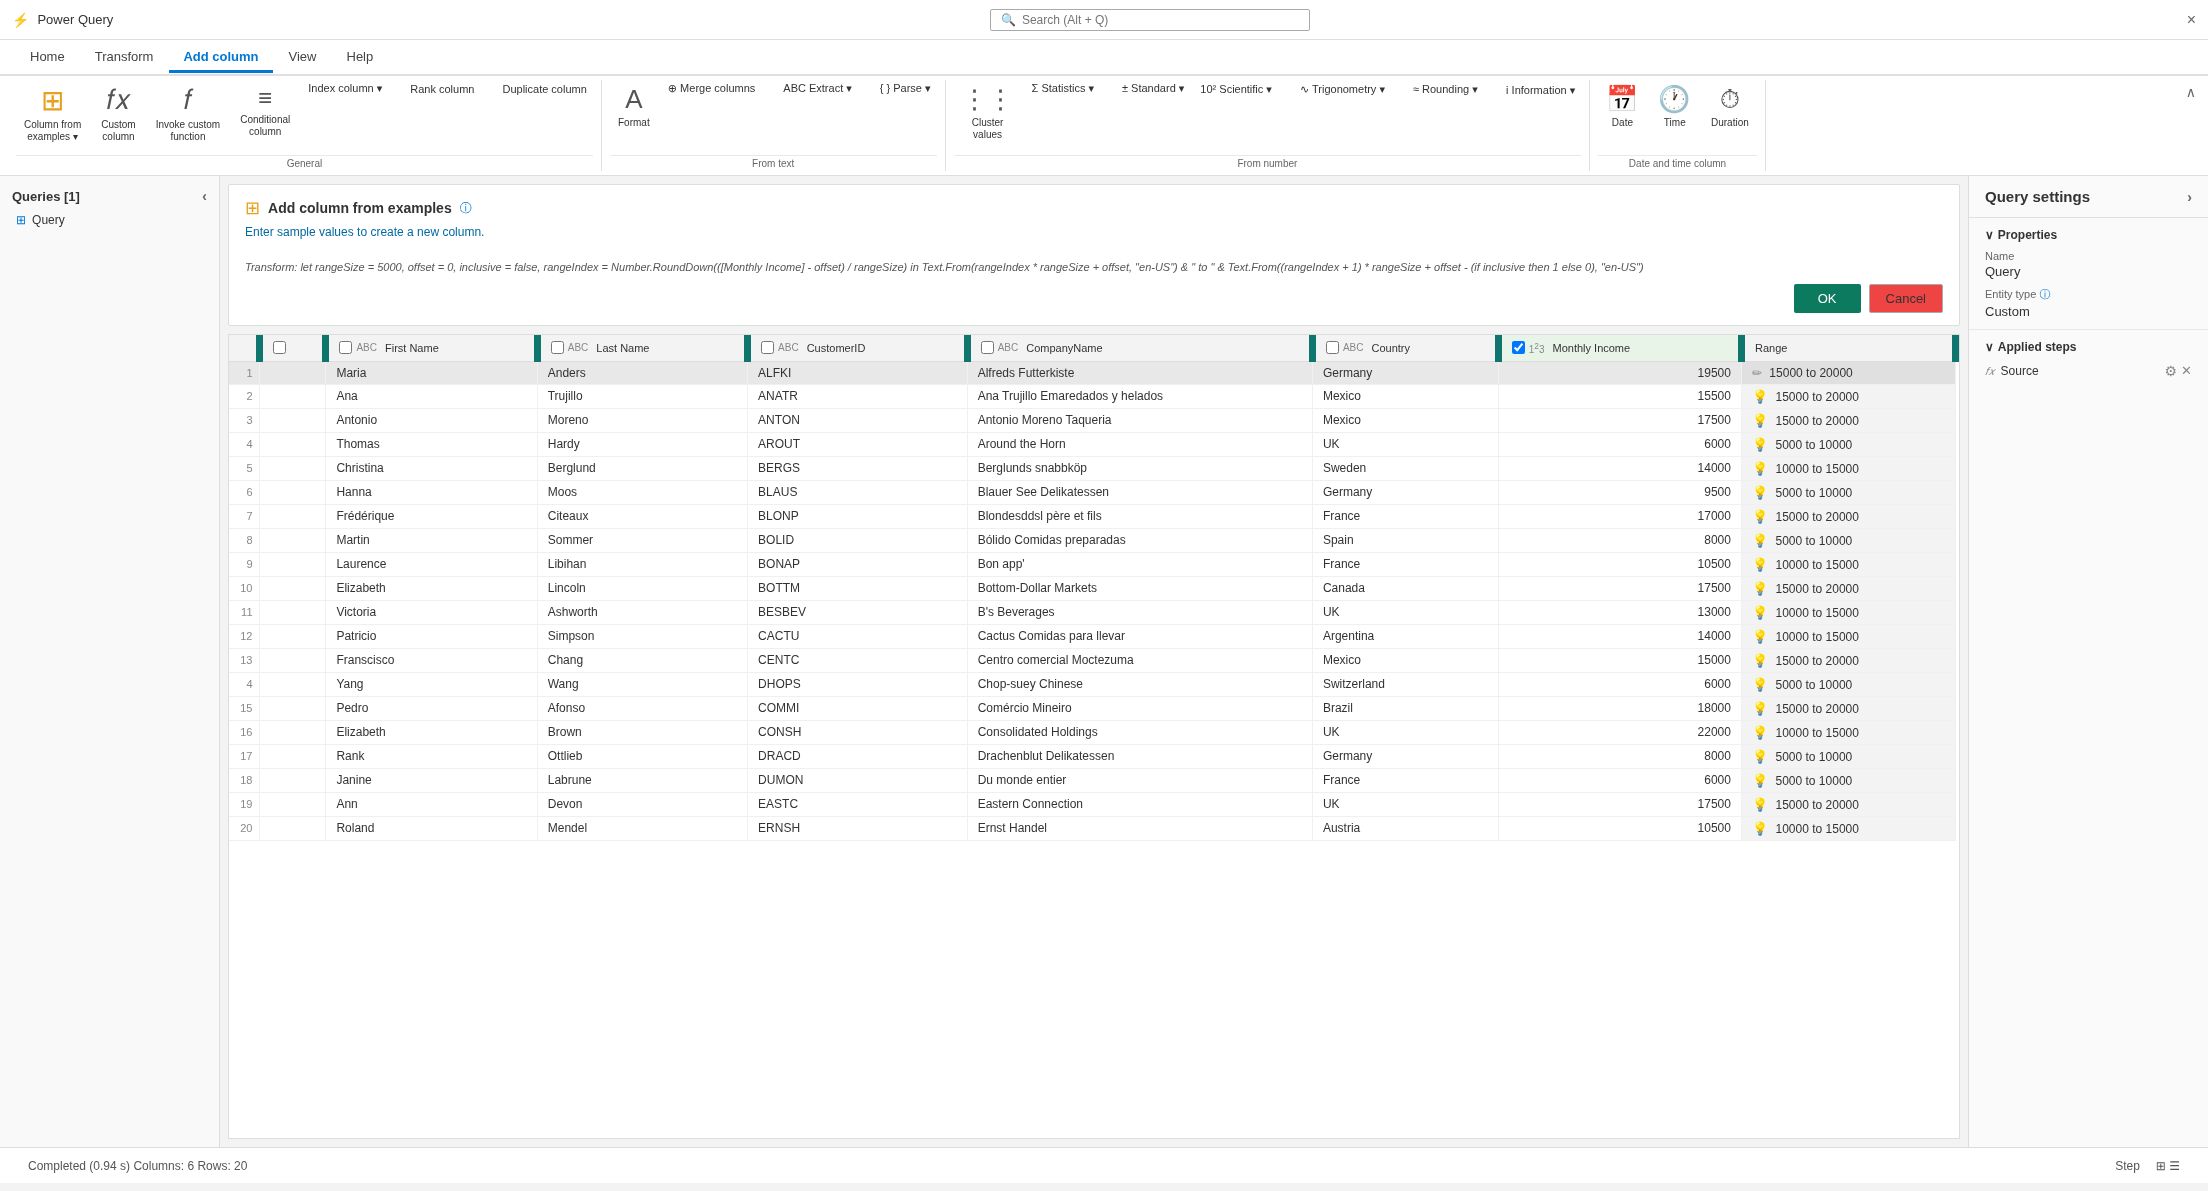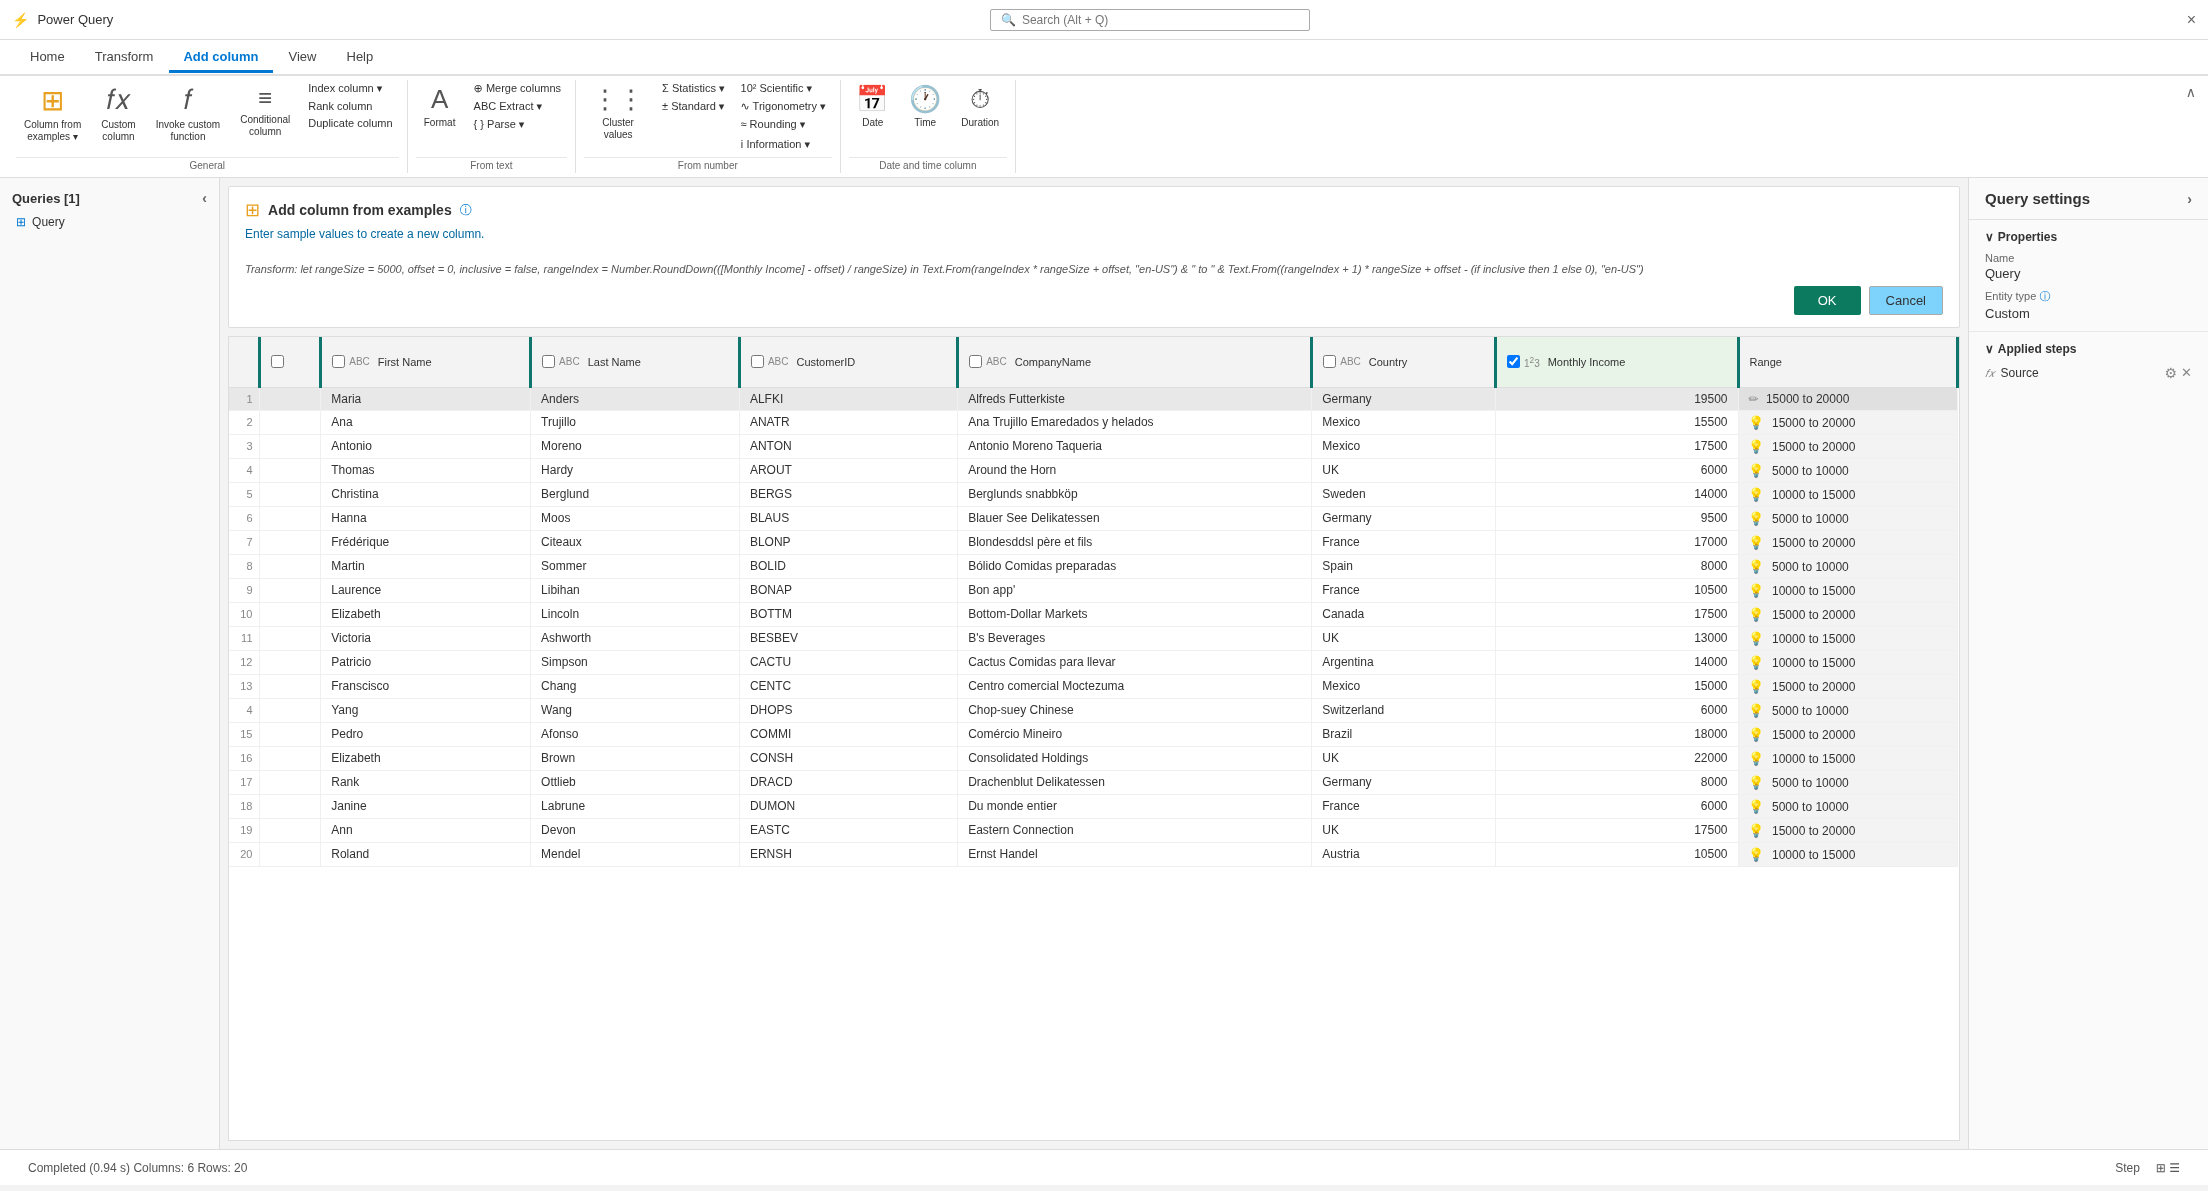--- a/index.html
+++ b/index.html
@@ -50,21 +50,21 @@
       display: flex; flex-direction: column; align-items: center; justify-content: center;
       padding: 4px 8px; cursor: pointer; border-radius: 2px; gap: 2px;
       font-size: 10px; color: #333; min-width: 48px; text-align: center;
     }
     .ribbon-btn .icon { font-size: 22px; color: #555; }
     .ribbon-btn-small {
       display: flex; align-items: center; gap: 4px;
       padding: 2px 6px; cursor: pointer; border-radius: 2px; font-size: 11px;
       white-space: nowrap;
     }
-    .ribbon-col { display: flex; flex-direction: column; gap: 1px; justify-content: flex-end; }
+    .ribbon-col { display: flex; flex-direction: row; gap: 16px; justify-content: flex-end; }
     .ribbon-collapse { margin-left: auto; display: flex; align-items: flex-start; padding: 4px; }
 
     
     .sidebar {
       width: 220px; background: #f9f9f9; border-right: 1px solid #ddd;
       display: flex; flex-direction: column; padding: 8px 0;
     }
     .sidebar-header {
       display: flex; align-items: center; justify-content: space-between;
       padding: 4px 12px; font-weight: 600; font-size: 13px;
@@ -89,34 +89,34 @@
     .acfe-title { font-size: 14px; font-weight: 600; }
     .acfe-help { color: #0078d4; cursor: pointer; }
     .acfe-subtitle { font-size: 12px; color: #0369a1; margin-bottom: 20px; }
     .acfe-transform { font-size: 11px; color: #555; font-style: italic; margin-bottom: 8px; line-height: 1.5; }
     .acfe-actions { display: flex; justify-content: flex-end; gap: 8px; margin-top: 8px; }
     .btn-ok {
       background: #0c7a5e; color: #fff; border: none; padding: 6px 24px;
       font-size: 13px; cursor: pointer; border-radius: 2px;
     }
     .btn-cancel {
-      background: #7dd3fc; color: #333; border: 1px solid #aaa;
+      background: #ef4444; color: #333; border: 1px solid #aaa;
       padding: 6px 16px; font-size: 13px; cursor: pointer; border-radius: 2px;
     }
 
     
     .data-table-wrap {
       flex: 1; overflow: auto; margin: 0 8px 8px 8px;
       border: 1px solid #ddd; background: #fff;
     }
     table { width: 100%; border-collapse: collapse; font-size: 12px; }
     thead tr { background: #f3f3f3; border-bottom: 1px solid #ddd; }
     thead th {
-      padding: 18px 10px; text-align: left; font-weight: 500;
-      border-right: 3px solid #0f766e; white-space: nowrap; position: sticky; top: 0;
+      padding: 6px 10px; text-align: left; font-weight: 500;
+      border-right: 7px solid #0f766e; white-space: nowrap; position: sticky; top: 0;
       background: #f3f3f3; font-size: 11px;
     }
     thead th .col-type { color: #888; font-size: 10px; margin-right: 4px; }
     tbody tr { border-bottom: 1px solid #f0f0f0; }
     tbody td { padding: 4px 10px; border-right: 1px solid #f0f0f0; }
     .row-num { color: #888; font-size: 11px; text-align: right; width: 30px; padding-right: 6px; }
     .range-col { background: #f3f3f3; }
     .range-selected { background: #e0e0e0; font-weight: 500; }
     .lightbulb { color: #aaa; font-size: 13px; margin-right: 4px; }
     .range-edit-row { background: #e8e8e8; }

